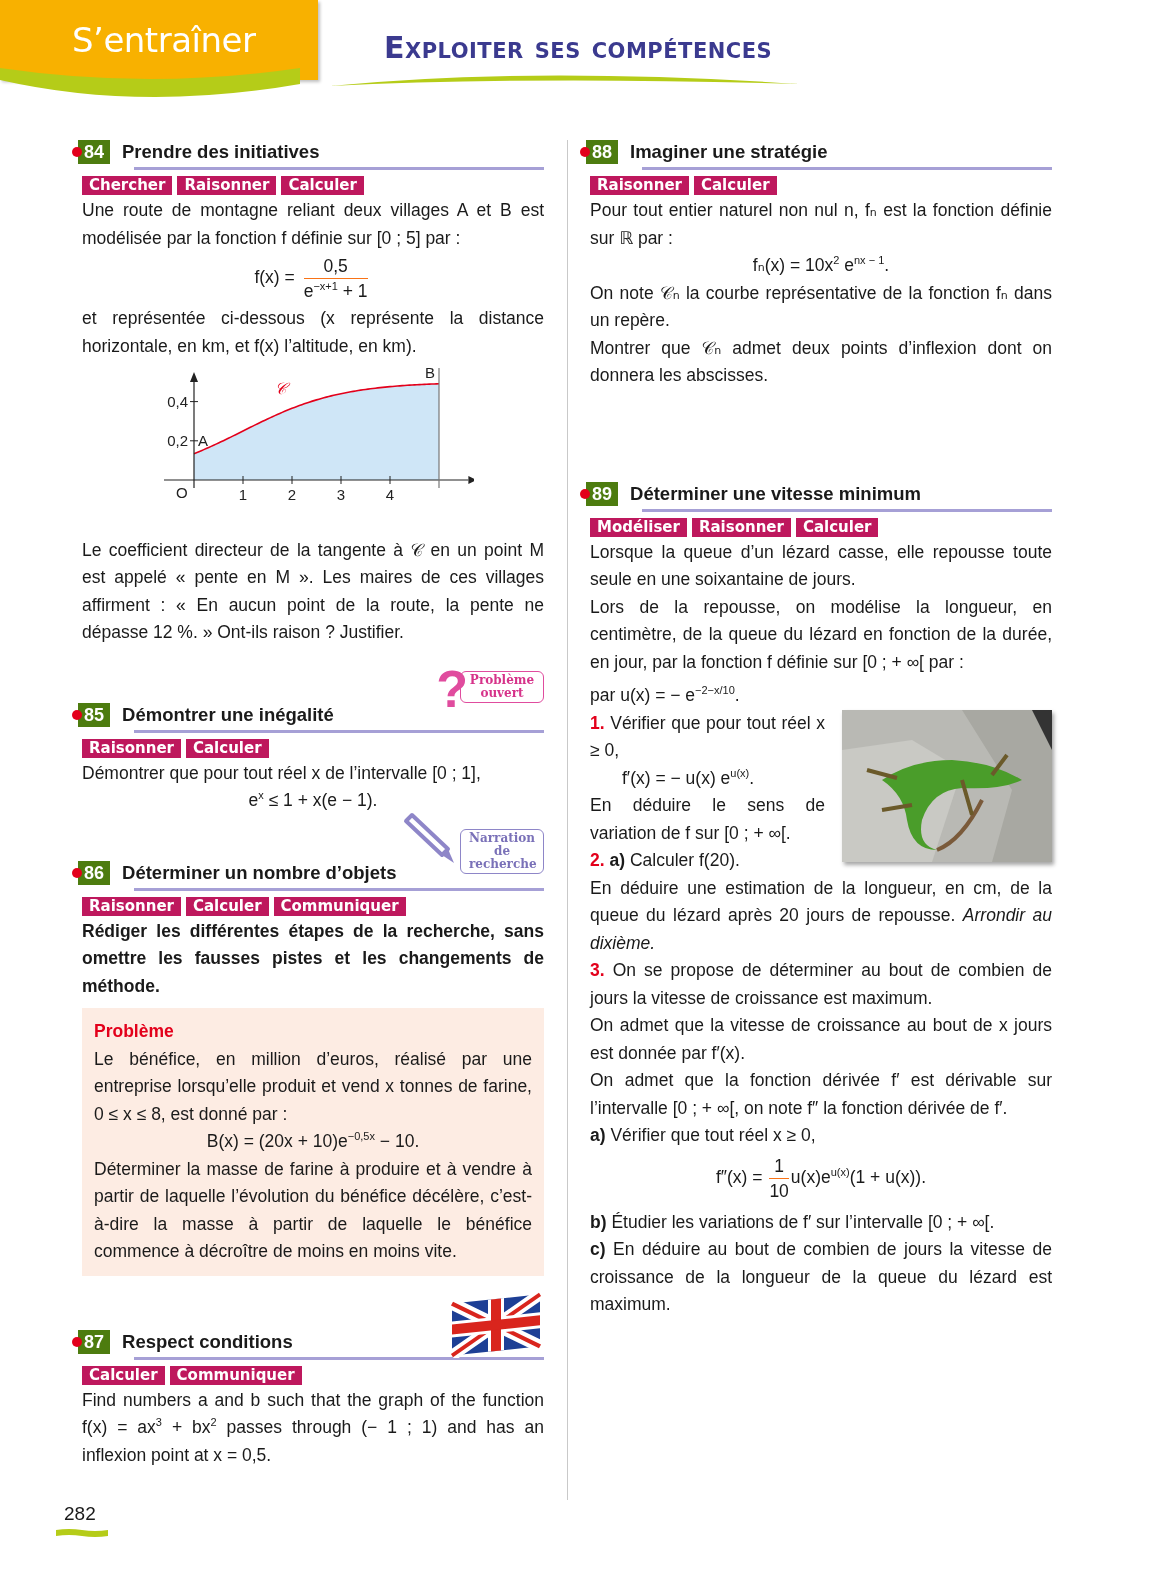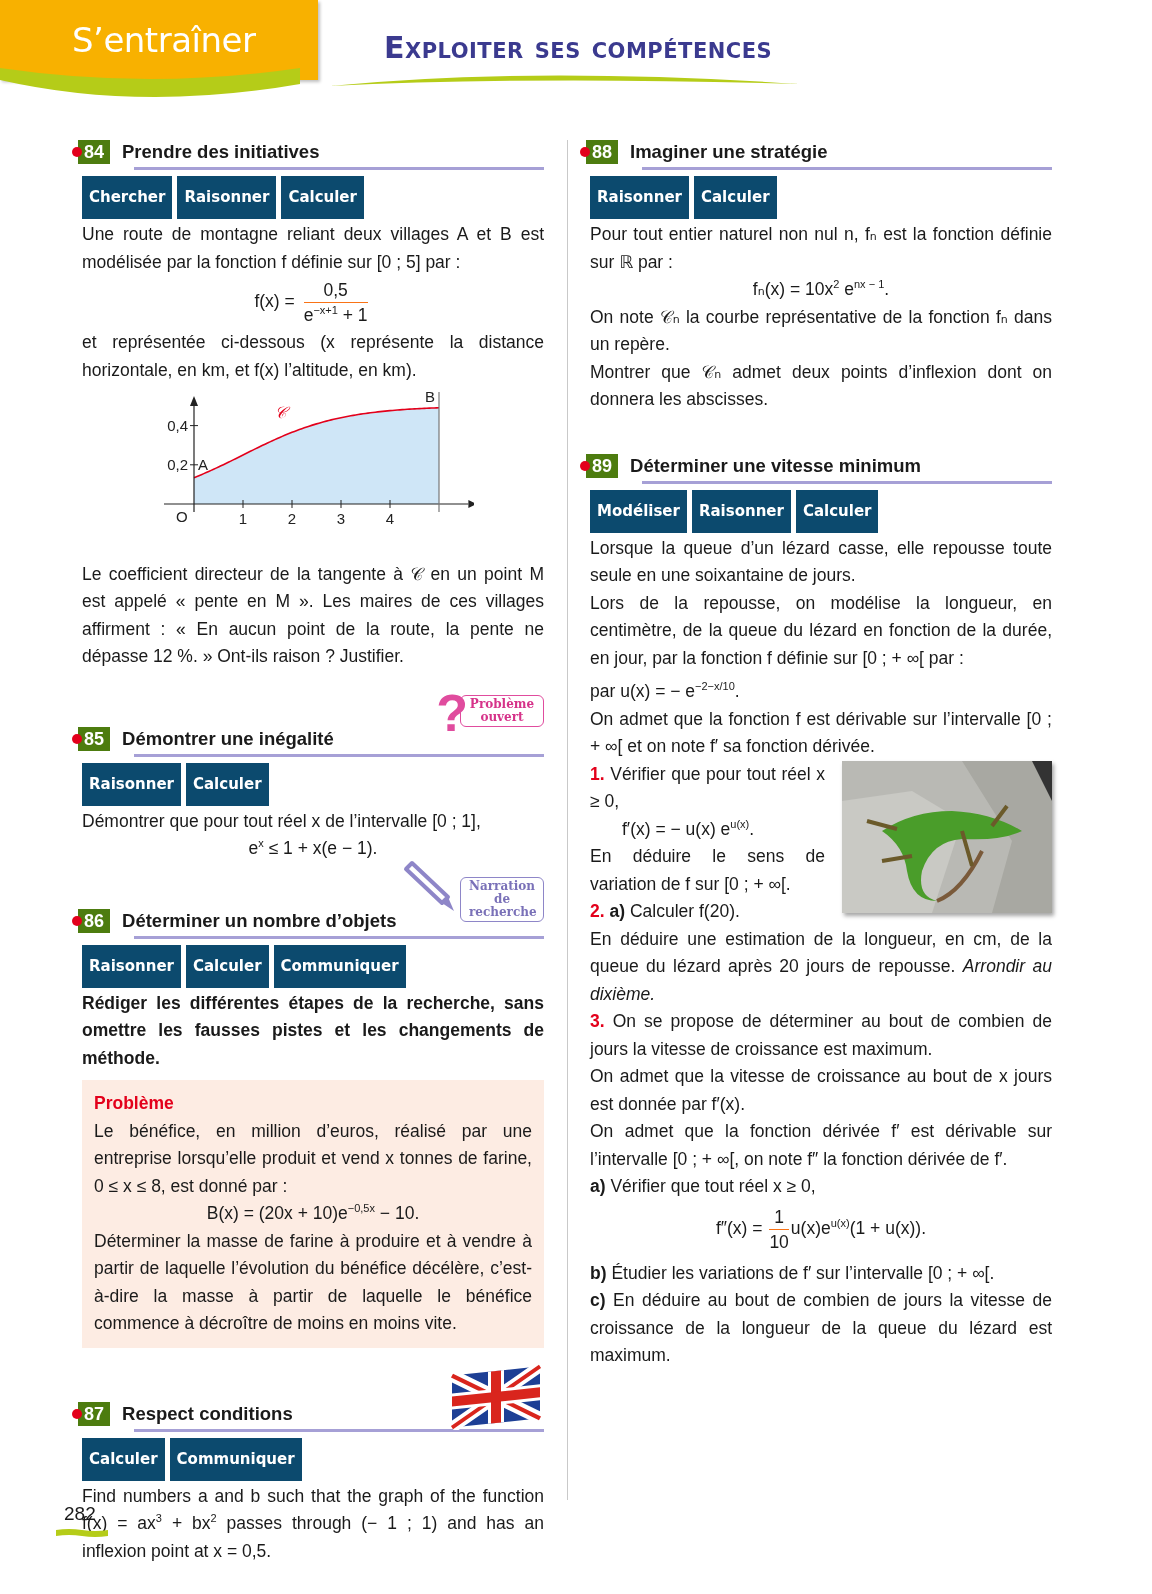--- a/index.html
+++ b/index.html
@@ -19,21 +19,21 @@
   .col-left { left:82px; }
   .col-right { left:590px; }
 
   .ex-head { position:relative; height:30px; display:flex; align-items:flex-end; }
   .ex-num { background:#4d7c0f; color:#fff; font-weight:bold; font-size:18px; padding:0 6px; height:24px; line-height:24px; position:relative; margin-left:-4px; }
   .ex-num::before { content:""; position:absolute; left:-6px; top:7px; width:10px; height:10px; border-radius:50%; background:#e3001b; }
   .ex-title { font-weight:bold; font-size:18.5px; margin-left:12px; line-height:24px; }
   .ex-line { position:absolute; left:52px; right:0; bottom:-6px; height:3px; background:#a6a0d6; }
 
   .tags { display:flex; gap:5px; margin-top:12px; margin-bottom:2px; }
-  .tag { background:#0c4a6e; color:#fff; font-weight:bold; font-size:15px; line-height:19px; padding:12px 7px; font-family:"DejaVu Sans", sans-serif; }
+  .tag { background:#be185d; color:#fff; font-weight:bold; font-size:15px; line-height:19px; padding:0 7px; font-family:"DejaVu Sans", sans-serif; }
 
   p { margin:0; text-align:justify; }
   .center { text-align:center; }
   .frac { display:inline-block; vertical-align:middle; text-align:center; margin:0 4px; }
   .frac .n { display:block; border-bottom:1px solid #f97316; padding:0 4px; line-height:24px; }
   .frac .d { display:block; line-height:24px; }
   sup { font-size:11px; line-height:0; }
   .red { color:#e3001b; font-weight:bold; }
   b { font-weight:bold; }
 
@@ -211,37 +211,36 @@
       <span class="tag">Calculer</span>
     </div>
     <p>Pour tout entier naturel non nul n, fₙ est la fonction définie sur ℝ par :</p>
     <div class="center">
       <span>fₙ(x) = 10x</span><sup>2</sup><span> e</span><sup>nx − 1</sup><span>.</span>
     </div>
     <p>On note 𝒞ₙ la courbe représentative de la fonction fₙ dans un repère.</p>
     <p>Montrer que 𝒞ₙ admet deux points d’inflexion dont on donnera les abscisses.</p>
   </section>
 
-  <section style="margin-top:34px;">
+  <section style="margin-top:86px;">
     <div class="ex-head">
       <span class="ex-num">89</span>
       <span class="ex-title">Déterminer une vitesse minimum</span>
       <span class="ex-line"></span>
     </div>
     <div class="tags">
       <span class="tag">Modéliser</span>
       <span class="tag">Raisonner</span>
       <span class="tag">Calculer</span>
     </div>
     <p>Lorsque la queue d’un lézard casse, elle repousse toute seule en une soixantaine de jours.</p>
     <p>Lors de la repousse, on modélise la longueur, en centimètre, de la queue du lézard en fonction de la durée, en jour, par la fonction f définie sur [0 ; + ∞[ par :</p>
     <p style="margin-top:6px;">
       <span>par u(x) = − e</span><sup>−2−x/10</sup><span>.</span>
     </p>
-    <p>On admet que la fonction f est dérivable sur l’intervalle [0 ; + ∞[ et on note f′ sa fonction dérivée.</p>
 
     <div style="position:relative;">
       <svg class="lizard" viewBox="0 0 210 152">
         <rect width="210" height="152" fill="#b9b9b4"></rect>
         <path d="M0,40 L70,30 L120,60 L90,152 L0,152 Z" fill="#c9c9c4"></path>
         <path d="M120,0 L210,0 L210,152 L150,152 L170,80 Z" fill="#a8a8a2"></path>
         <path d="M190,0 L210,0 L210,40 Z" fill="#333"></path>
         <path d="M40,70 Q70,50 110,50 Q150,52 180,70 Q160,80 120,78 Q90,80 80,110 Q75,135 95,140 Q70,140 65,110 Q62,85 40,70 Z" fill="#4a9d2a"></path>
         <path d="M95,140 Q120,130 140,90" stroke="#7a5a3a" stroke-width="4" fill="none"></path>
         <path d="M55,68 L25,60 M70,95 L40,100 M120,70 L130,105 M150,65 L165,45" stroke="#6b5a2a" stroke-width="4"></path>

